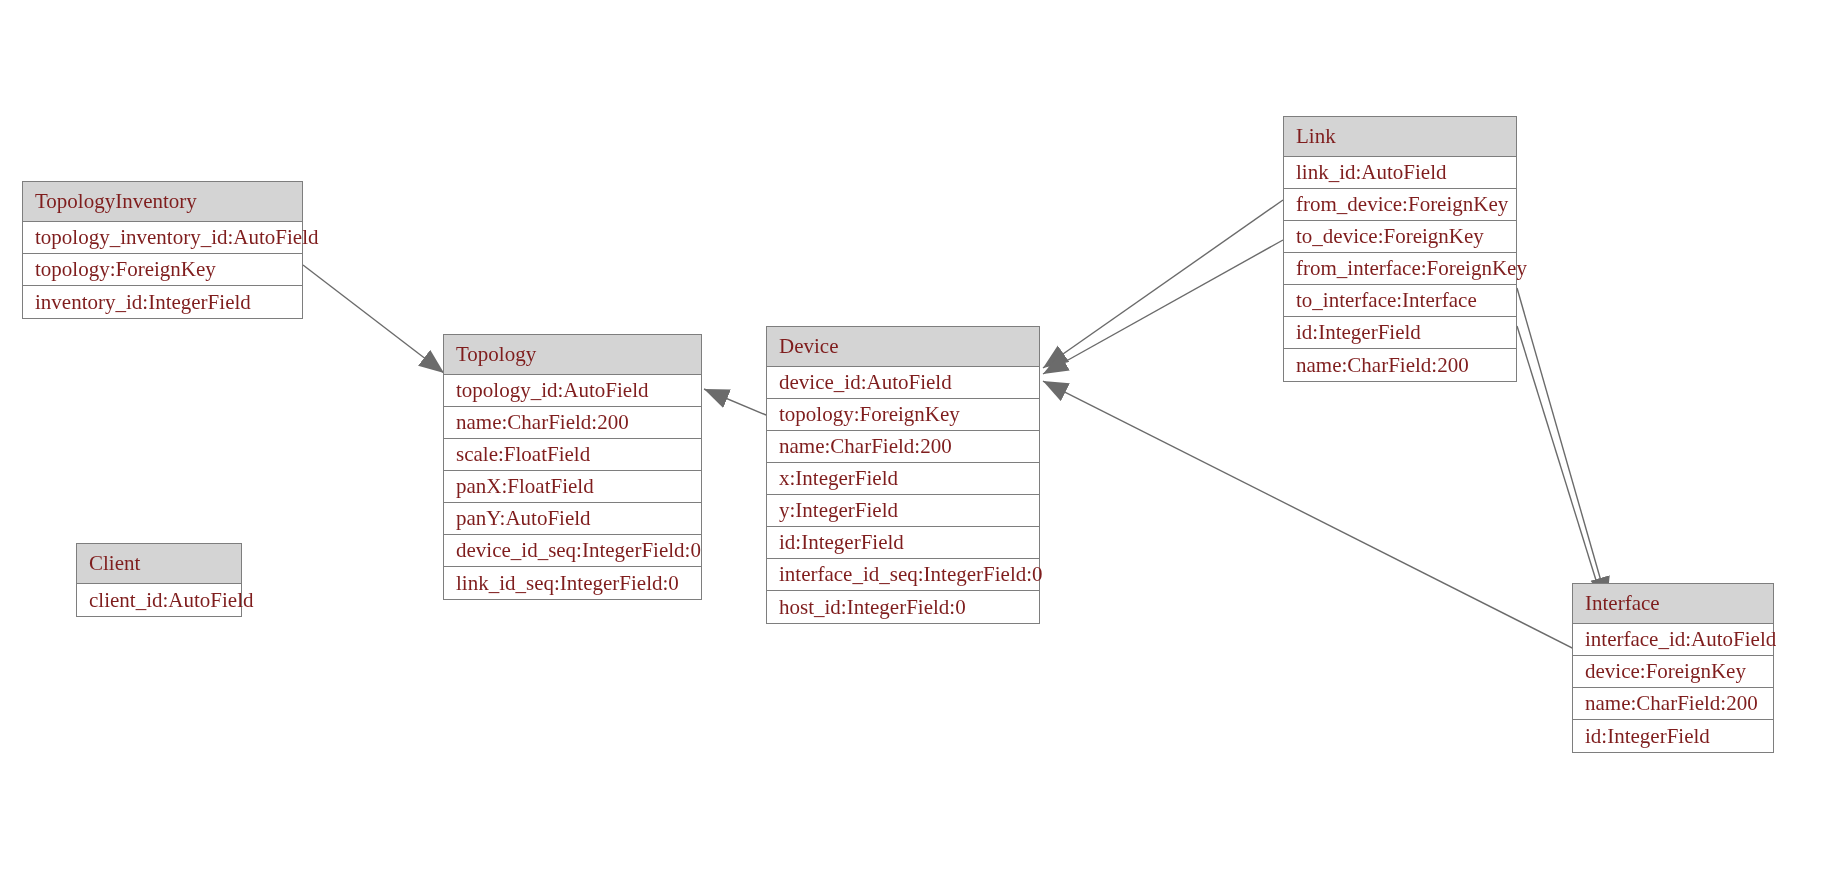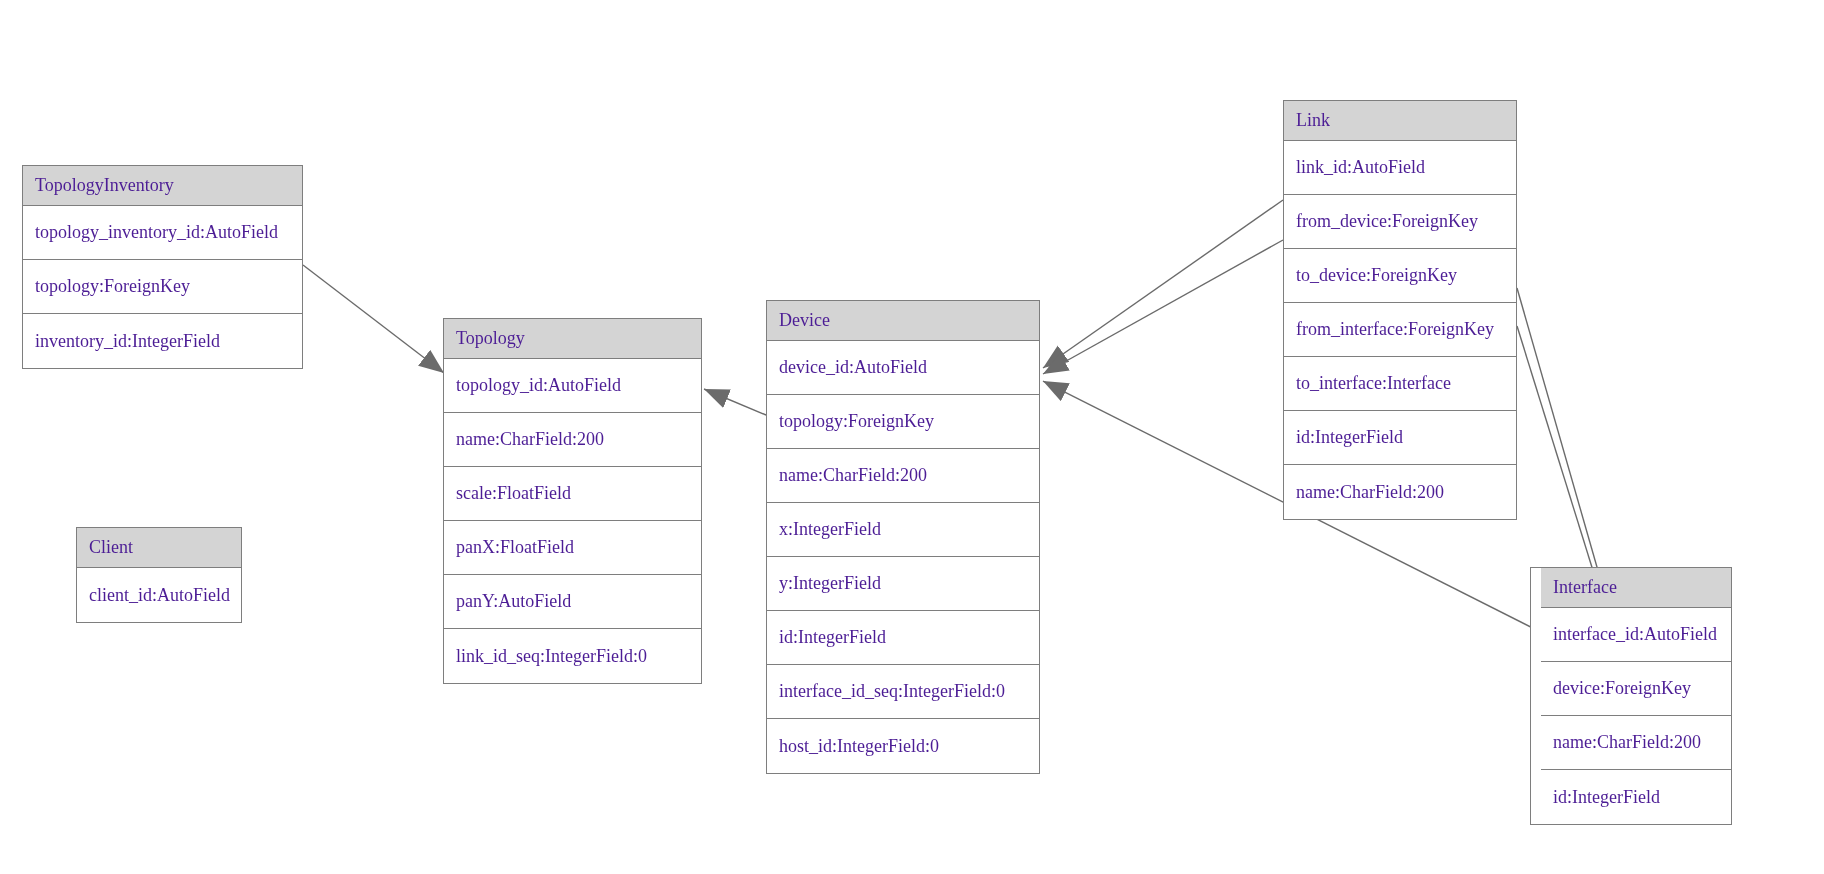--- a/index.html
+++ b/index.html
@@ -21,35 +21,36 @@
     width: 1824px; height: 874px;
     z-index: 1;
     pointer-events: none;
   }
   .entity {
     position: absolute;
     z-index: 2;
     background: #ffffff;
     border: 1.5px solid #7e7e7e;
     box-sizing: border-box;
-    color: #4c1d95;
-    font-size: 18px;
+    color: #7f1d1d;
+    font-size: 21px;
+    margin-top: 16px;
   }
   .entity-header {
     box-sizing: border-box;
     height: 40px;
     display: flex;
     align-items: center;
     padding-left: 12px;
     background: #d4d4d4;
     border-bottom: 1.5px solid #7e7e7e;
   }
   .entity-row {
     box-sizing: border-box;
-    height: 54px;
+    height: 32px;
     display: flex;
     align-items: center;
     padding-left: 12px;
     background: #ffffff;
   }
   .entity-row:not(:last-child) {
     border-bottom: 1.4px solid #7e7e7e;
   }
   .edge {
     stroke: #6b6b6b;
@@ -84,29 +85,30 @@
     <div class="entity-row">inventory_id:IntegerField</div>
   </div>
 
   <div class="entity" style="left:443px; top:318px; width:259px;">
     <div class="entity-header">Topology</div>
     <div class="entity-row">topology_id:AutoField</div>
     <div class="entity-row">name:CharField:200</div>
     <div class="entity-row">scale:FloatField</div>
     <div class="entity-row">panX:FloatField</div>
     <div class="entity-row">panY:AutoField</div>
+    <div class="entity-row">device_id_seq:IntegerField:0</div>
     <div class="entity-row">link_id_seq:IntegerField:0</div>
   </div>
 
   <div class="entity" style="left:76px; top:527px; width:166px;">
     <div class="entity-header">Client</div>
     <div class="entity-row">client_id:AutoField</div>
   </div>
 
-  <div class="entity" style="left:766px; top:300px; width:274px;">
+  <div class="entity" style="left:766px; top:310px; width:274px;">
     <div class="entity-header">Device</div>
     <div class="entity-row">device_id:AutoField</div>
     <div class="entity-row">topology:ForeignKey</div>
     <div class="entity-row">name:CharField:200</div>
     <div class="entity-row">x:IntegerField</div>
     <div class="entity-row">y:IntegerField</div>
     <div class="entity-row">id:IntegerField</div>
     <div class="entity-row">interface_id_seq:IntegerField:0</div>
     <div class="entity-row">host_id:IntegerField:0</div>
   </div>
@@ -115,21 +117,21 @@
     <div class="entity-header">Link</div>
     <div class="entity-row">link_id:AutoField</div>
     <div class="entity-row">from_device:ForeignKey</div>
     <div class="entity-row">to_device:ForeignKey</div>
     <div class="entity-row">from_interface:ForeignKey</div>
     <div class="entity-row">to_interface:Interface</div>
     <div class="entity-row">id:IntegerField</div>
     <div class="entity-row">name:CharField:200</div>
   </div>
 
-  <div class="entity" style="left:1530px; top:567px; width:202px;padding-left:10px;">
+  <div class="entity" style="left:1572px; top:567px; width:202px;">
     <div class="entity-header">Interface</div>
     <div class="entity-row">interface_id:AutoField</div>
     <div class="entity-row">device:ForeignKey</div>
     <div class="entity-row">name:CharField:200</div>
     <div class="entity-row">id:IntegerField</div>
   </div>
 
 </div>
 
 </body></html>

